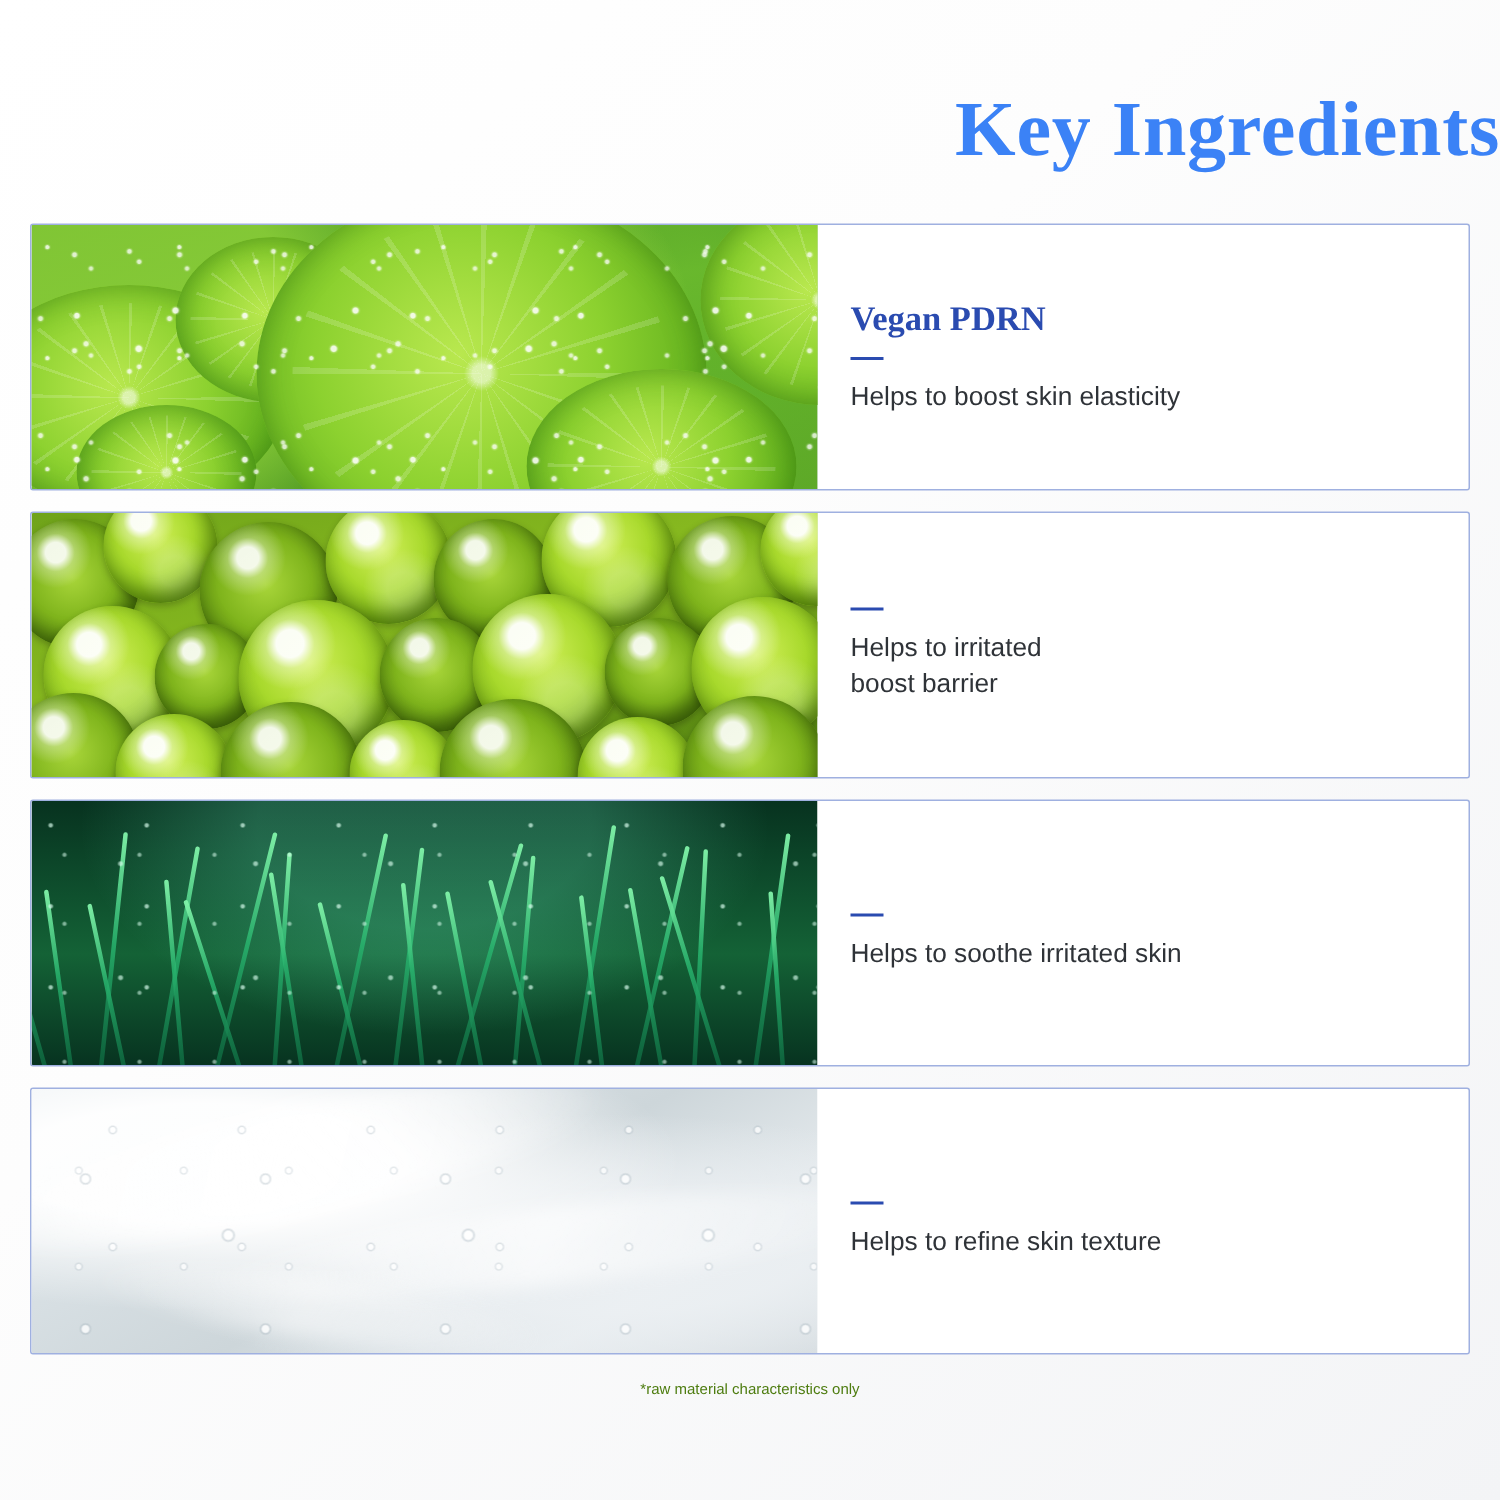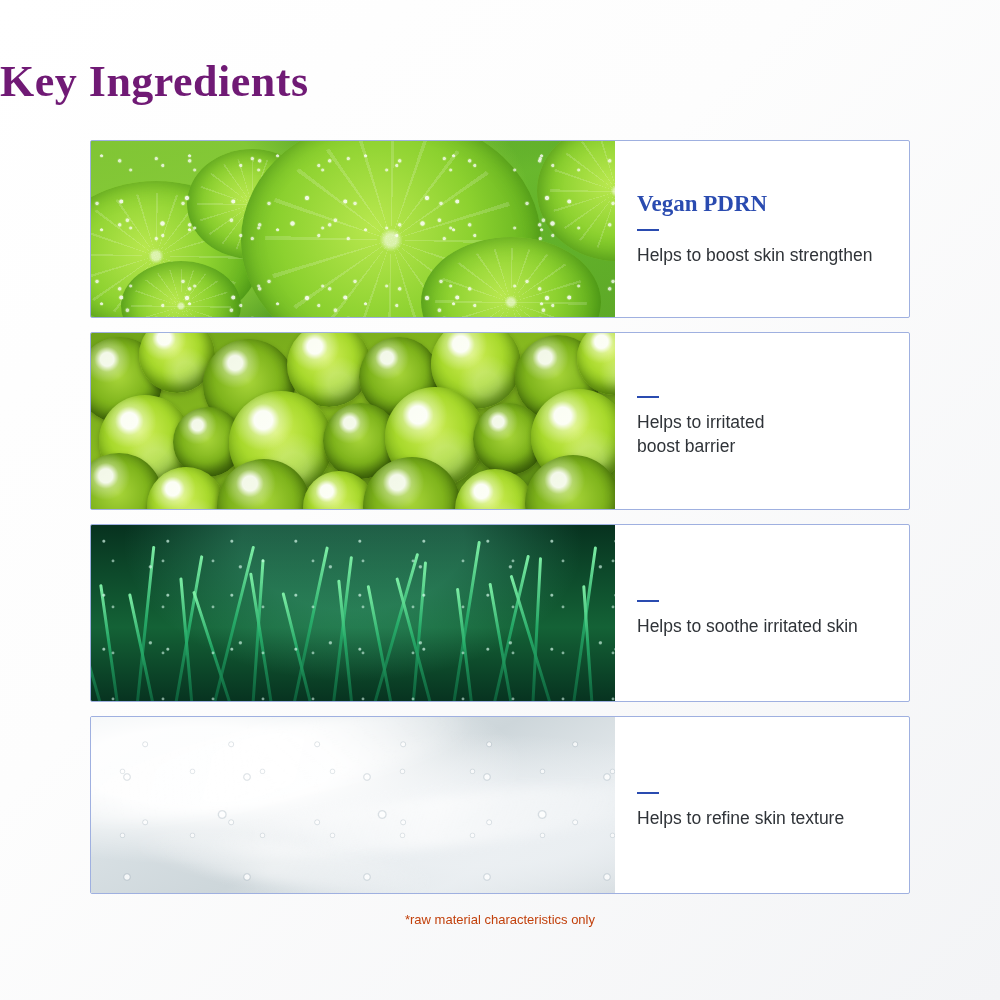--- a/index.html
+++ b/index.html
@@ -14,33 +14,33 @@
     overflow: hidden;
     position: relative;
   }
   .page {
     width: 1000px;
     height: 1000px;
     position: relative;
     box-sizing: border-box;
   }
   .title {
-    text-align: left;
+    text-align: right;
     font-family: "Liberation Serif", serif;
     font-weight: bold;
-    font-size: 44px;
-    color: #701a75;
+    font-size: 52px;
+    color: #3b82f6;
     letter-spacing: 0.5px;
     padding-top: 58px;
     margin: 0;
     line-height: 1.1;
   }
   .rows {
     margin: 34px auto 0 auto;
-    width: 820px;
+    width: 960px;
   }
   .row {
     display: flex;
     align-items: stretch;
     border: 1px solid #9fb0e0;
     border-radius: 2px;
     height: 178px;
     margin-bottom: 14px;
     background: #ffffff;
     overflow: hidden;
@@ -75,22 +75,22 @@
     margin: 12px 0 13px 0;
   }
   .ing-desc {
     font-size: 17.5px;
     color: #2f3338;
     line-height: 1.35;
     font-family: "Liberation Sans", sans-serif;
   }
   .footnote {
     text-align: center;
-    font-size: 13px;
-    color: #c2410c;
+    font-size: 10px;
+    color: #4d7c0f;
     margin-top: 18px;
     font-family: "Liberation Sans", sans-serif;
   }
 
   
   .img-leaves {
     position: absolute;
     inset: 0;
     background:
       radial-gradient(circle at 30% 55%, rgba(255,255,255,0.30) 0 4%, rgba(255,255,255,0) 9%),
@@ -229,21 +229,21 @@
           <div class="leaf" style="left:150px; top:-26px; width:300px; height:250px;"></div>
           <div class="leaf" style="left:330px; top:96px; width:180px; height:130px;"></div>
           <div class="leaf" style="left:446px; top:-20px; width:160px; height:140px;"></div>
           <div class="leaf" style="left:30px; top:120px; width:120px; height:90px;"></div>
           <div class="drops"></div>
         </div>
       </div>
       <div class="info">
         <div class="ing-name">Vegan PDRN</div>
         <div class="divider"></div>
-        <div class="ing-desc">Helps to boost skin strengthen</div>
+        <div class="ing-desc">Helps to boost skin elasticity</div>
       </div>
     </div>
 
     <div class="row">
       <div class="thumb">
         <div class="img-caviar">
           <div class="bead dark" style="left:-14px; top:4px; width:86px; height:86px;"></div>
           <div class="bead" style="left:48px; top:-16px; width:76px; height:76px;"></div>
           <div class="bead dark" style="left:112px; top:6px; width:92px; height:92px;"></div>
           <div class="bead" style="left:196px; top:-10px; width:84px; height:84px;"></div>

